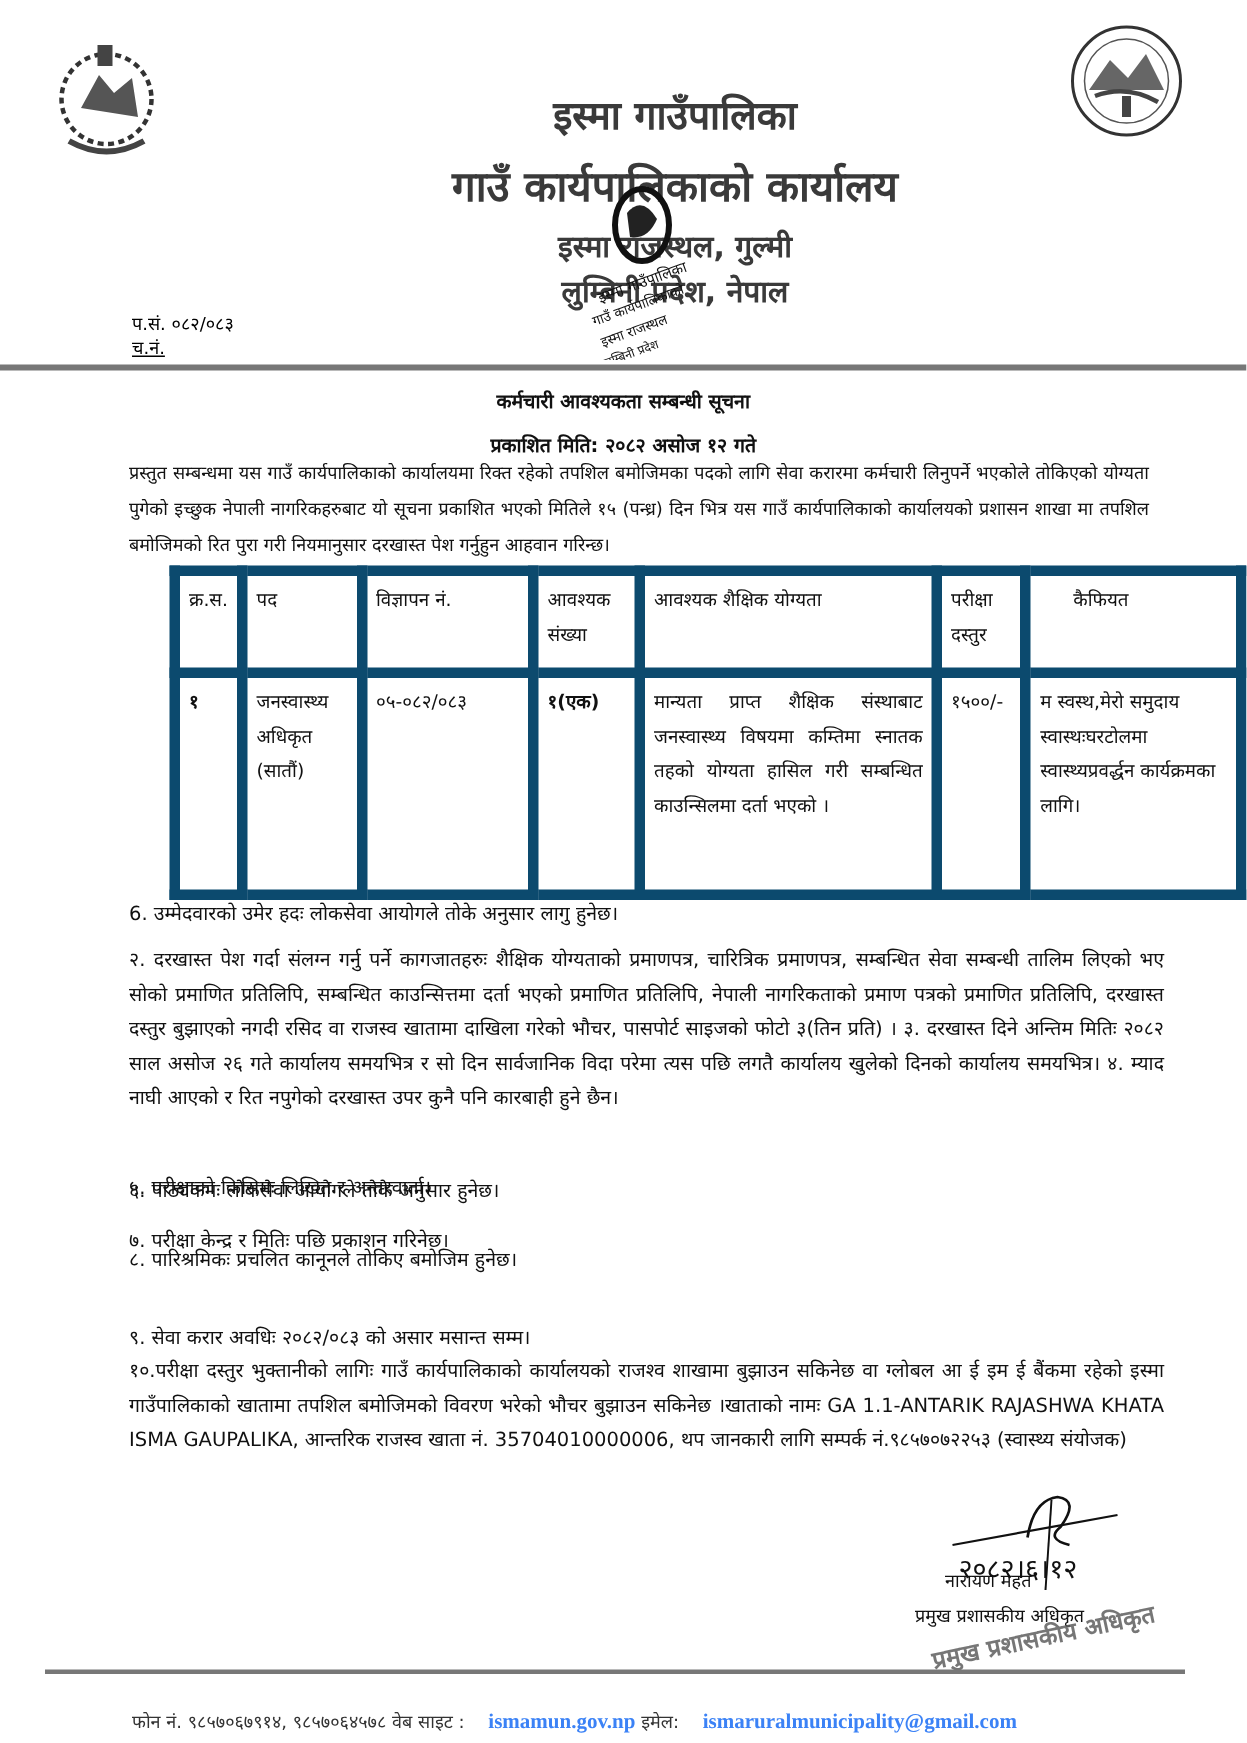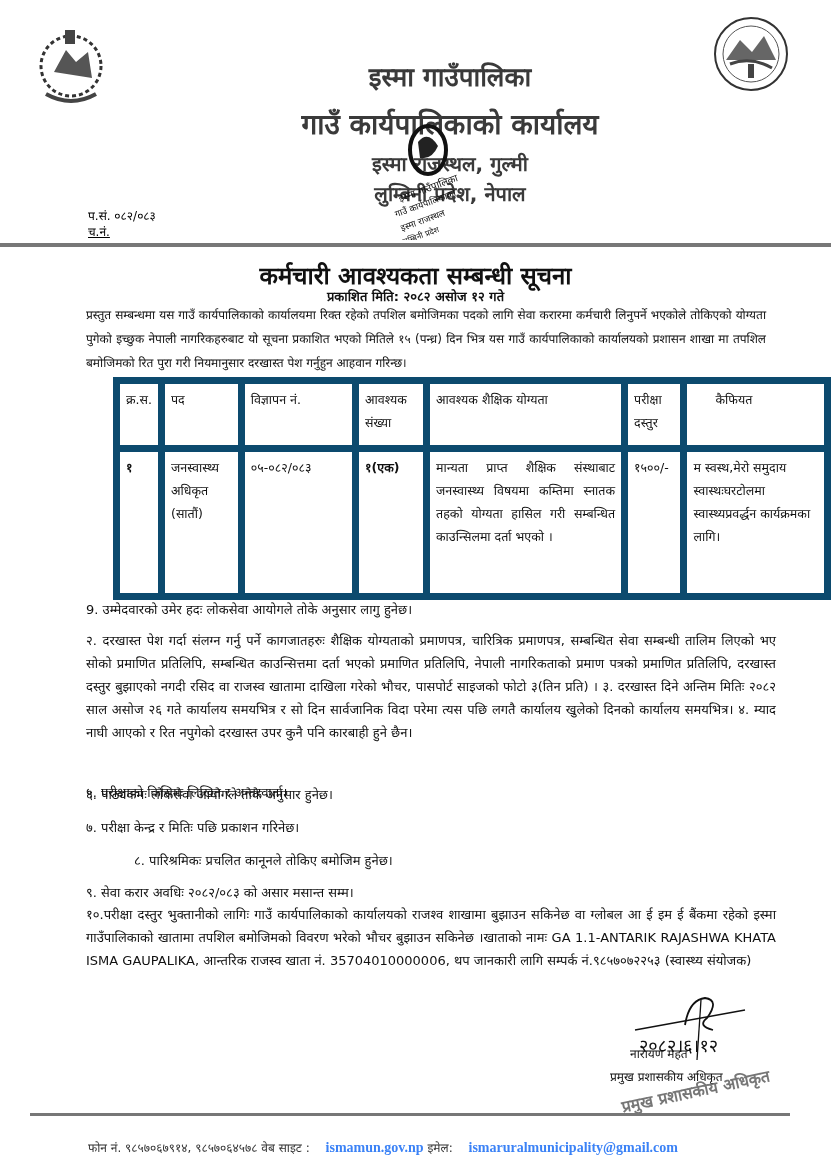--- a/index.html
+++ b/index.html
@@ -11,21 +11,21 @@
   .emblem-left { left:32px; top:22px; width:78px; height:90px; }
   .emblem-right { left:712px; top:12px; width:78px; height:85px; }
   .hdr-line { left:0; width:831px; text-align:center; font-weight:bold; color:#3a3a3a; }
   .h1 { top:58px; font-size:26px; left:100px; width:700px; }
   .h2 { top:104px; font-size:28px; left:100px; width:700px; }
   .h3 { top:150px; font-size:20px; left:100px; width:700px; }
   .h4 { top:180px; font-size:20px; left:100px; width:700px; }
   .stamp { left:388px; top:120px; width:90px; height:120px; }
   .refno { left:88px; top:208px; font-size:12px; color:#000000; line-height:16px; }
   .rule-top { left:0; top:243px; width:831px; height:4px; background:#777; }
-  .title { top:258px; left:0; width:831px; text-align:center; font-size:24px; font-weight:bold; }
+  .title { top:258px; left:0; width:831px; text-align:center; font-size:13px; font-weight:bold; }
   .subtitle { top:287px; left:0; width:831px; text-align:center; font-size:13px; font-weight:bold; }
   .intro { left:86px; top:303px; width:680px; font-size:12px; line-height:24px; text-align:justify; }
   table.posts { position:absolute; left:113px; top:377px; border-collapse:collapse; font-size:12.5px; }
   table.posts td { border:7px solid #0c4a6e; vertical-align:top; padding:4px 6px; line-height:23px; }
   .notes { left:86px; width:690px; font-size:13px; line-height:23px; text-align:justify; }
   .sig-scribble { left:625px; top:990px; width:130px; height:70px; }
   .sig-name { left:630px; top:1045px; font-size:12px; }
   .sig-title { left:610px; top:1068px; font-size:12px; }
   .sig-stamp { left:620px; top:1080px; font-size:16px; color:#555; transform:rotate(-12deg); opacity:0.8; font-weight:bold; }
   .rule-bottom { left:30px; top:1113px; width:760px; height:3px; background:#777; }
@@ -91,26 +91,26 @@
     <td>जनस्वास्थ्य अधिकृत (सातौं)</td>
     <td>०५-०८२/०८३</td>
     <td style="font-weight:bold;">१(एक)</td>
     <td style="text-align:justify;">मान्यता प्राप्त शैक्षिक संस्थाबाट जनस्वास्थ्य विषयमा कम्तिमा स्नातक तहको योग्यता हासिल गरी सम्बन्धित काउन्सिलमा दर्ता भएको ।</td>
     <td>१५००/-</td>
     <td>म स्वस्थ,मेरो समुदाय स्वास्थःघरटोलमा स्वास्थ्यप्रवर्द्धन कार्यक्रमका लागि।</td>
   </tr>
 </tbody>
   </table>
 
-<div class="abs notes" style="top:598px;">9. उम्मेदवारको उमेर हदः लोकसेवा आयोगले तोके अनुसार लागु हुनेछ।</div>
+<div class="abs notes" style="top:598px;">6. उम्मेदवारको उमेर हदः लोकसेवा आयोगले तोके अनुसार लागु हुनेछ।</div>
 <div class="abs notes" style="top:629px;">२. दरखास्त पेश गर्दा संलग्न गर्नु पर्ने कागजातहरुः शैक्षिक योग्यताको प्रमाणपत्र, चारित्रिक प्रमाणपत्र, सम्बन्धित सेवा सम्बन्धी तालिम लिएको भए सोको प्रमाणित प्रतिलिपि, सम्बन्धित काउन्सित्तमा दर्ता भएको प्रमाणित प्रतिलिपि, नेपाली नागरिकताको प्रमाण पत्रको प्रमाणित प्रतिलिपि, दरखास्त दस्तुर बुझाएको नगदी रसिद वा राजस्व खातामा दाखिला गरेको भौचर, पासपोर्ट साइजको फोटो ३(तिन प्रति) । ३. दरखास्त दिने अन्तिम मितिः २०८२ साल असोज २६ गते कार्यालय समयभित्र र सो दिन सार्वजानिक विदा परेमा त्यस पछि लगतै कार्यालय खुलेको दिनको कार्यालय समयभित्र। ४. म्याद नाघी आएको र रित नपुगेको दरखास्त उपर कुनै पनि कारबाही हुने छैन।</div>
 <div class="abs notes" style="top:750px;margin-top:31px;">५. परीक्षाको किसिमः लिखित र अन्तरवार्ता।</div>
 <div class="abs notes" style="top:783px;">६. पाठ्यकमः लोकसेवा आयोगले तोके अनुसार हुनेछ।</div>
 <div class="abs notes" style="top:816px;">७. परीक्षा केन्द्र र मितिः पछि प्रकाशन गरिनेछ।</div>
-<div class="abs notes" style="top:849px;margin-left:48px;">८. पारिश्रमिकः प्रचलित कानूनले तोकिए बमोजिम हुनेछ।</div>
+<div class="abs notes" style="top:829px;">८. पारिश्रमिकः प्रचलित कानूनले तोकिए बमोजिम हुनेछ।</div>
 <div class="abs notes" style="top:881px;">९. सेवा करार अवधिः २०८२/०८३ को असार मसान्त सम्म।</div>
 <div class="abs notes" style="top:903px;">१०.परीक्षा दस्तुर भुक्तानीको लागिः गाउँ कार्यपालिकाको  कार्यालयको राजश्व शाखामा बुझाउन सकिनेछ वा  ग्लोबल आ ई इम ई बैंकमा रहेको इस्मा गाउँपालिकाको खातामा तपशिल बमोजिमको विवरण भरेको भौचर बुझाउन सकिनेछ ।खाताको नामः GA 1.1-ANTARIK RAJASHWA KHATA ISMA GAUPALIKA, आन्तरिक राजस्व खाता नं. 35704010000006, थप जानकारी लागि सम्पर्क नं.९८५७०७२२५३ (स्वास्थ्य संयोजक)</div>
 
 <svg class="abs sig-scribble" viewBox="0 0 130 70">
   <path d="M10 40 L120 20" stroke="#111" stroke-width="1.5" fill="none"></path>
   <path d="M60 35 Q64 10 80 8 Q95 10 82 28 Q72 36 88 40" stroke="#111" stroke-width="1.8" fill="none"></path>
   <path d="M76 10 L72 70" stroke="#111" stroke-width="1.3" fill="none"></path>
   <text x="14" y="62" font-size="18" font-family="DejaVu Sans, sans-serif" fill="#111">२०८२।६।१२</text>
 </svg>
 <div class="abs sig-name">नारायण महत</div>

